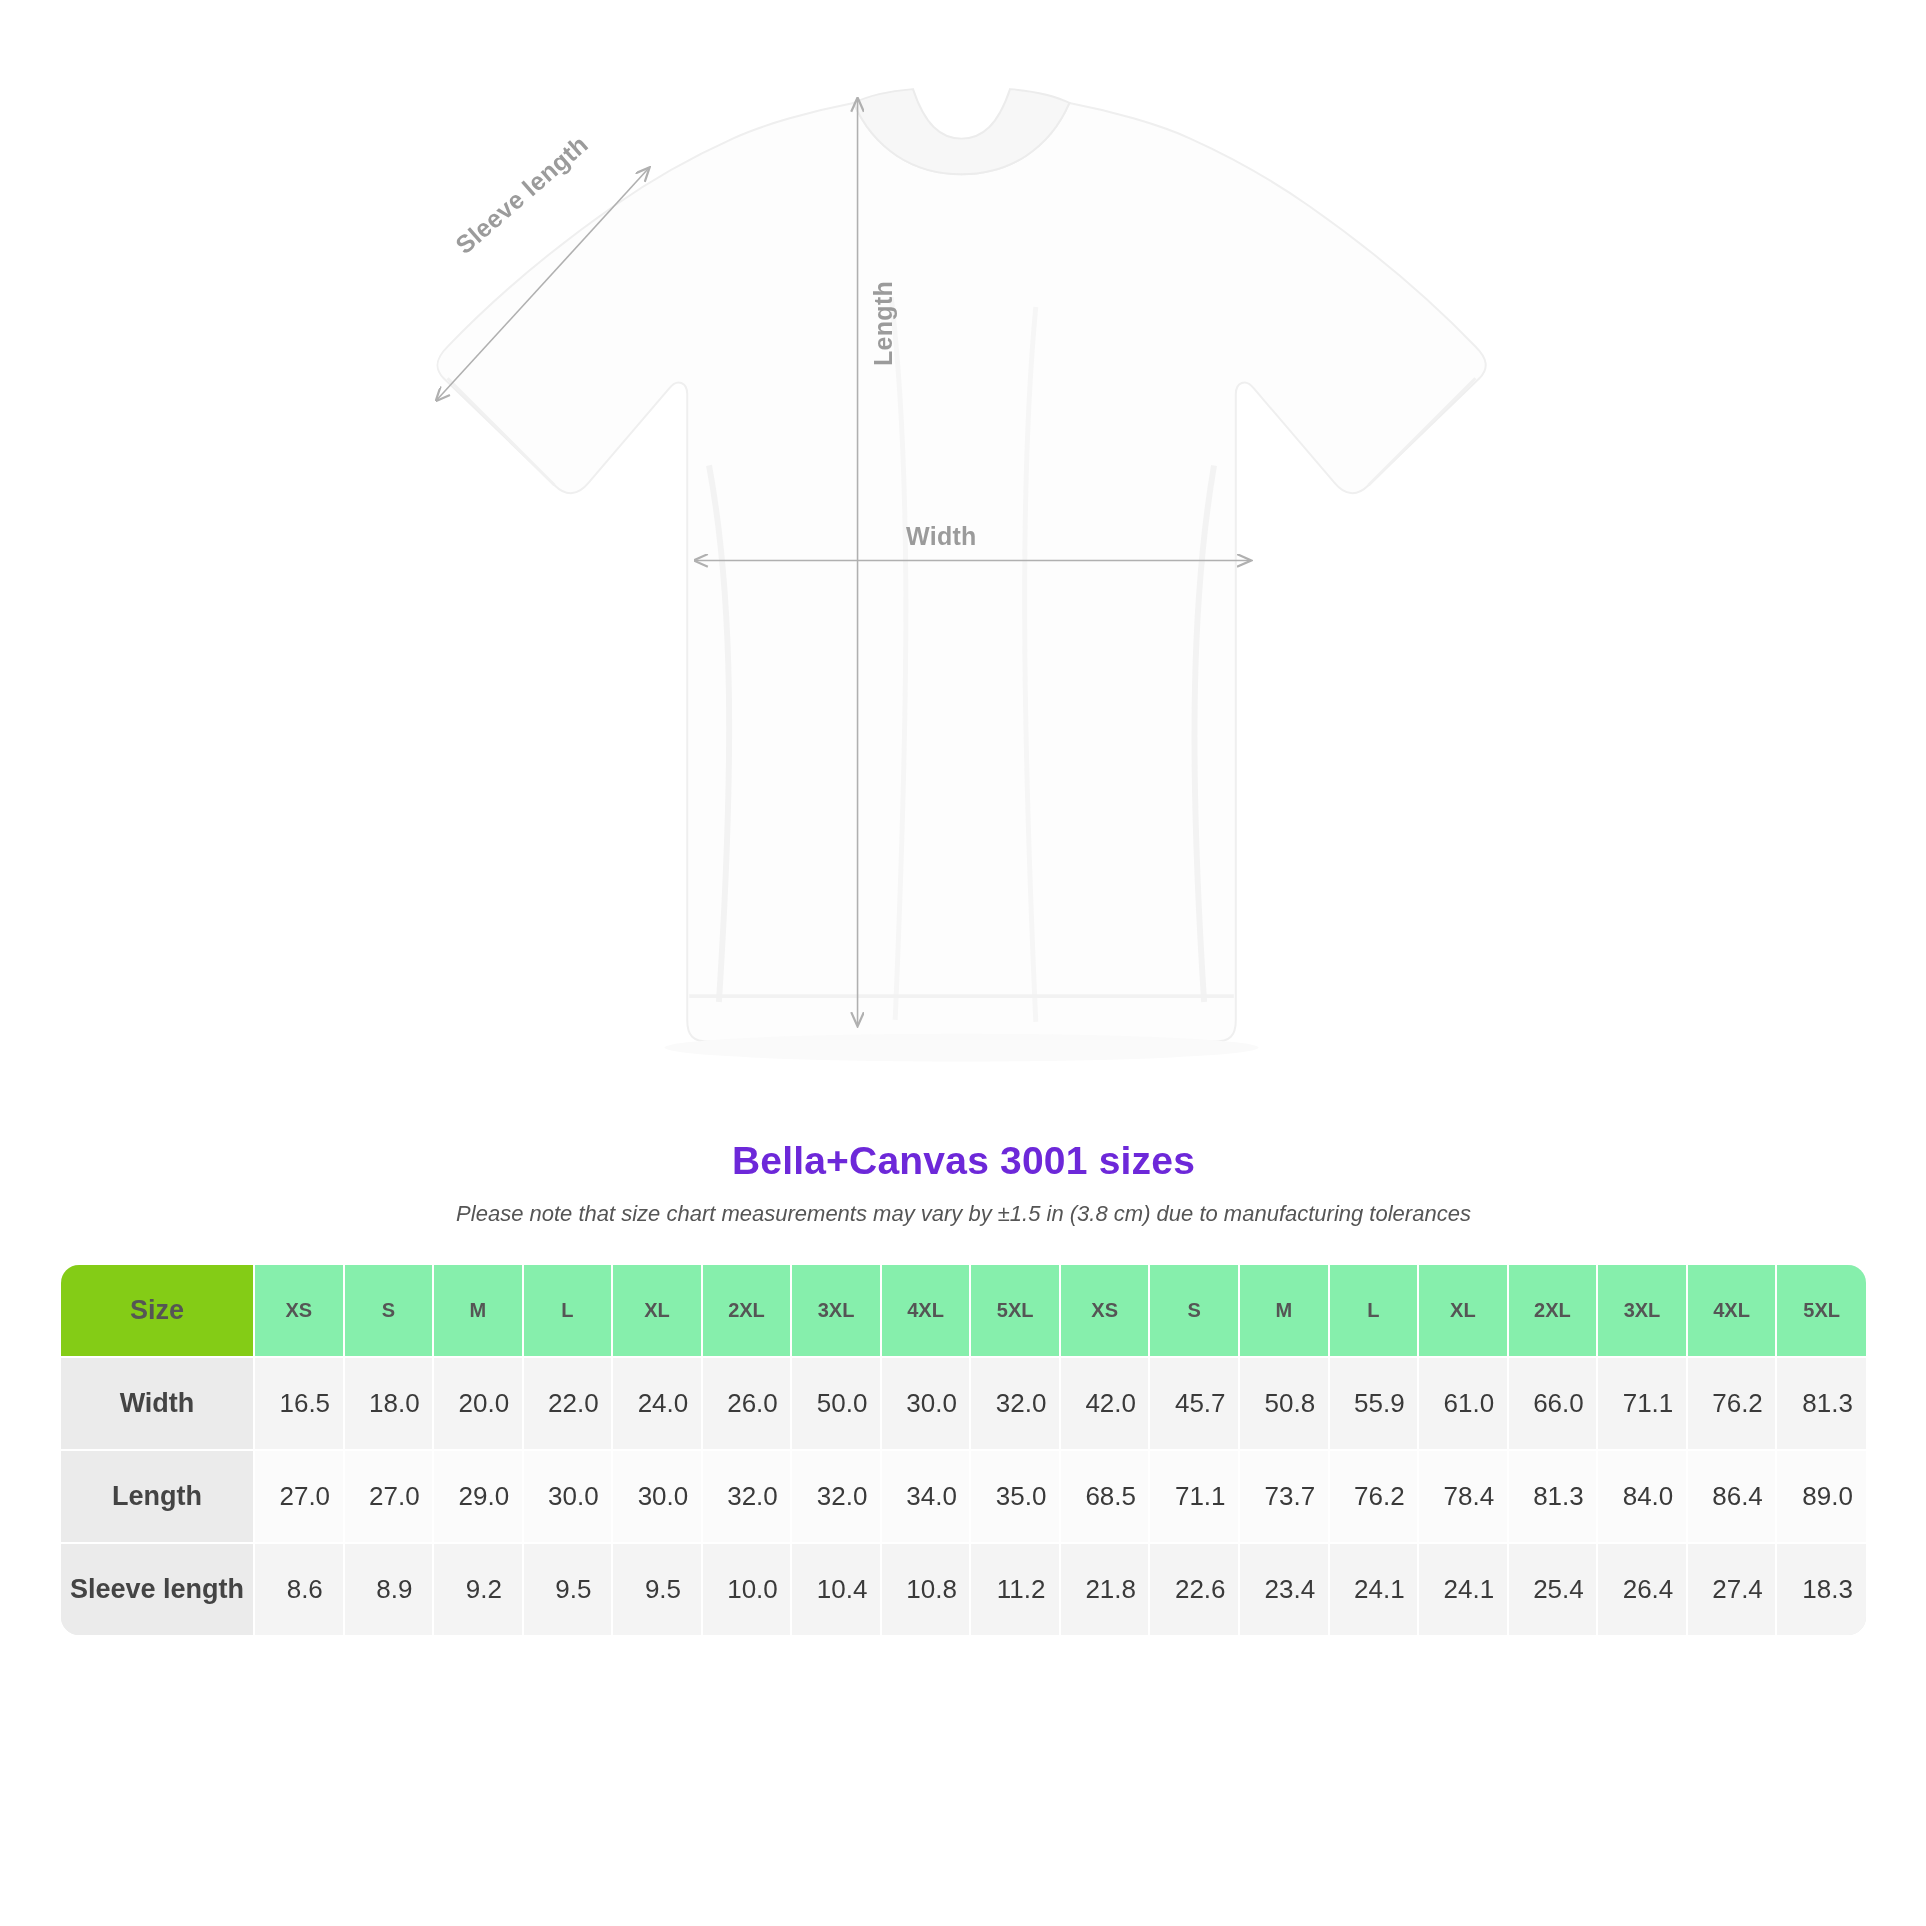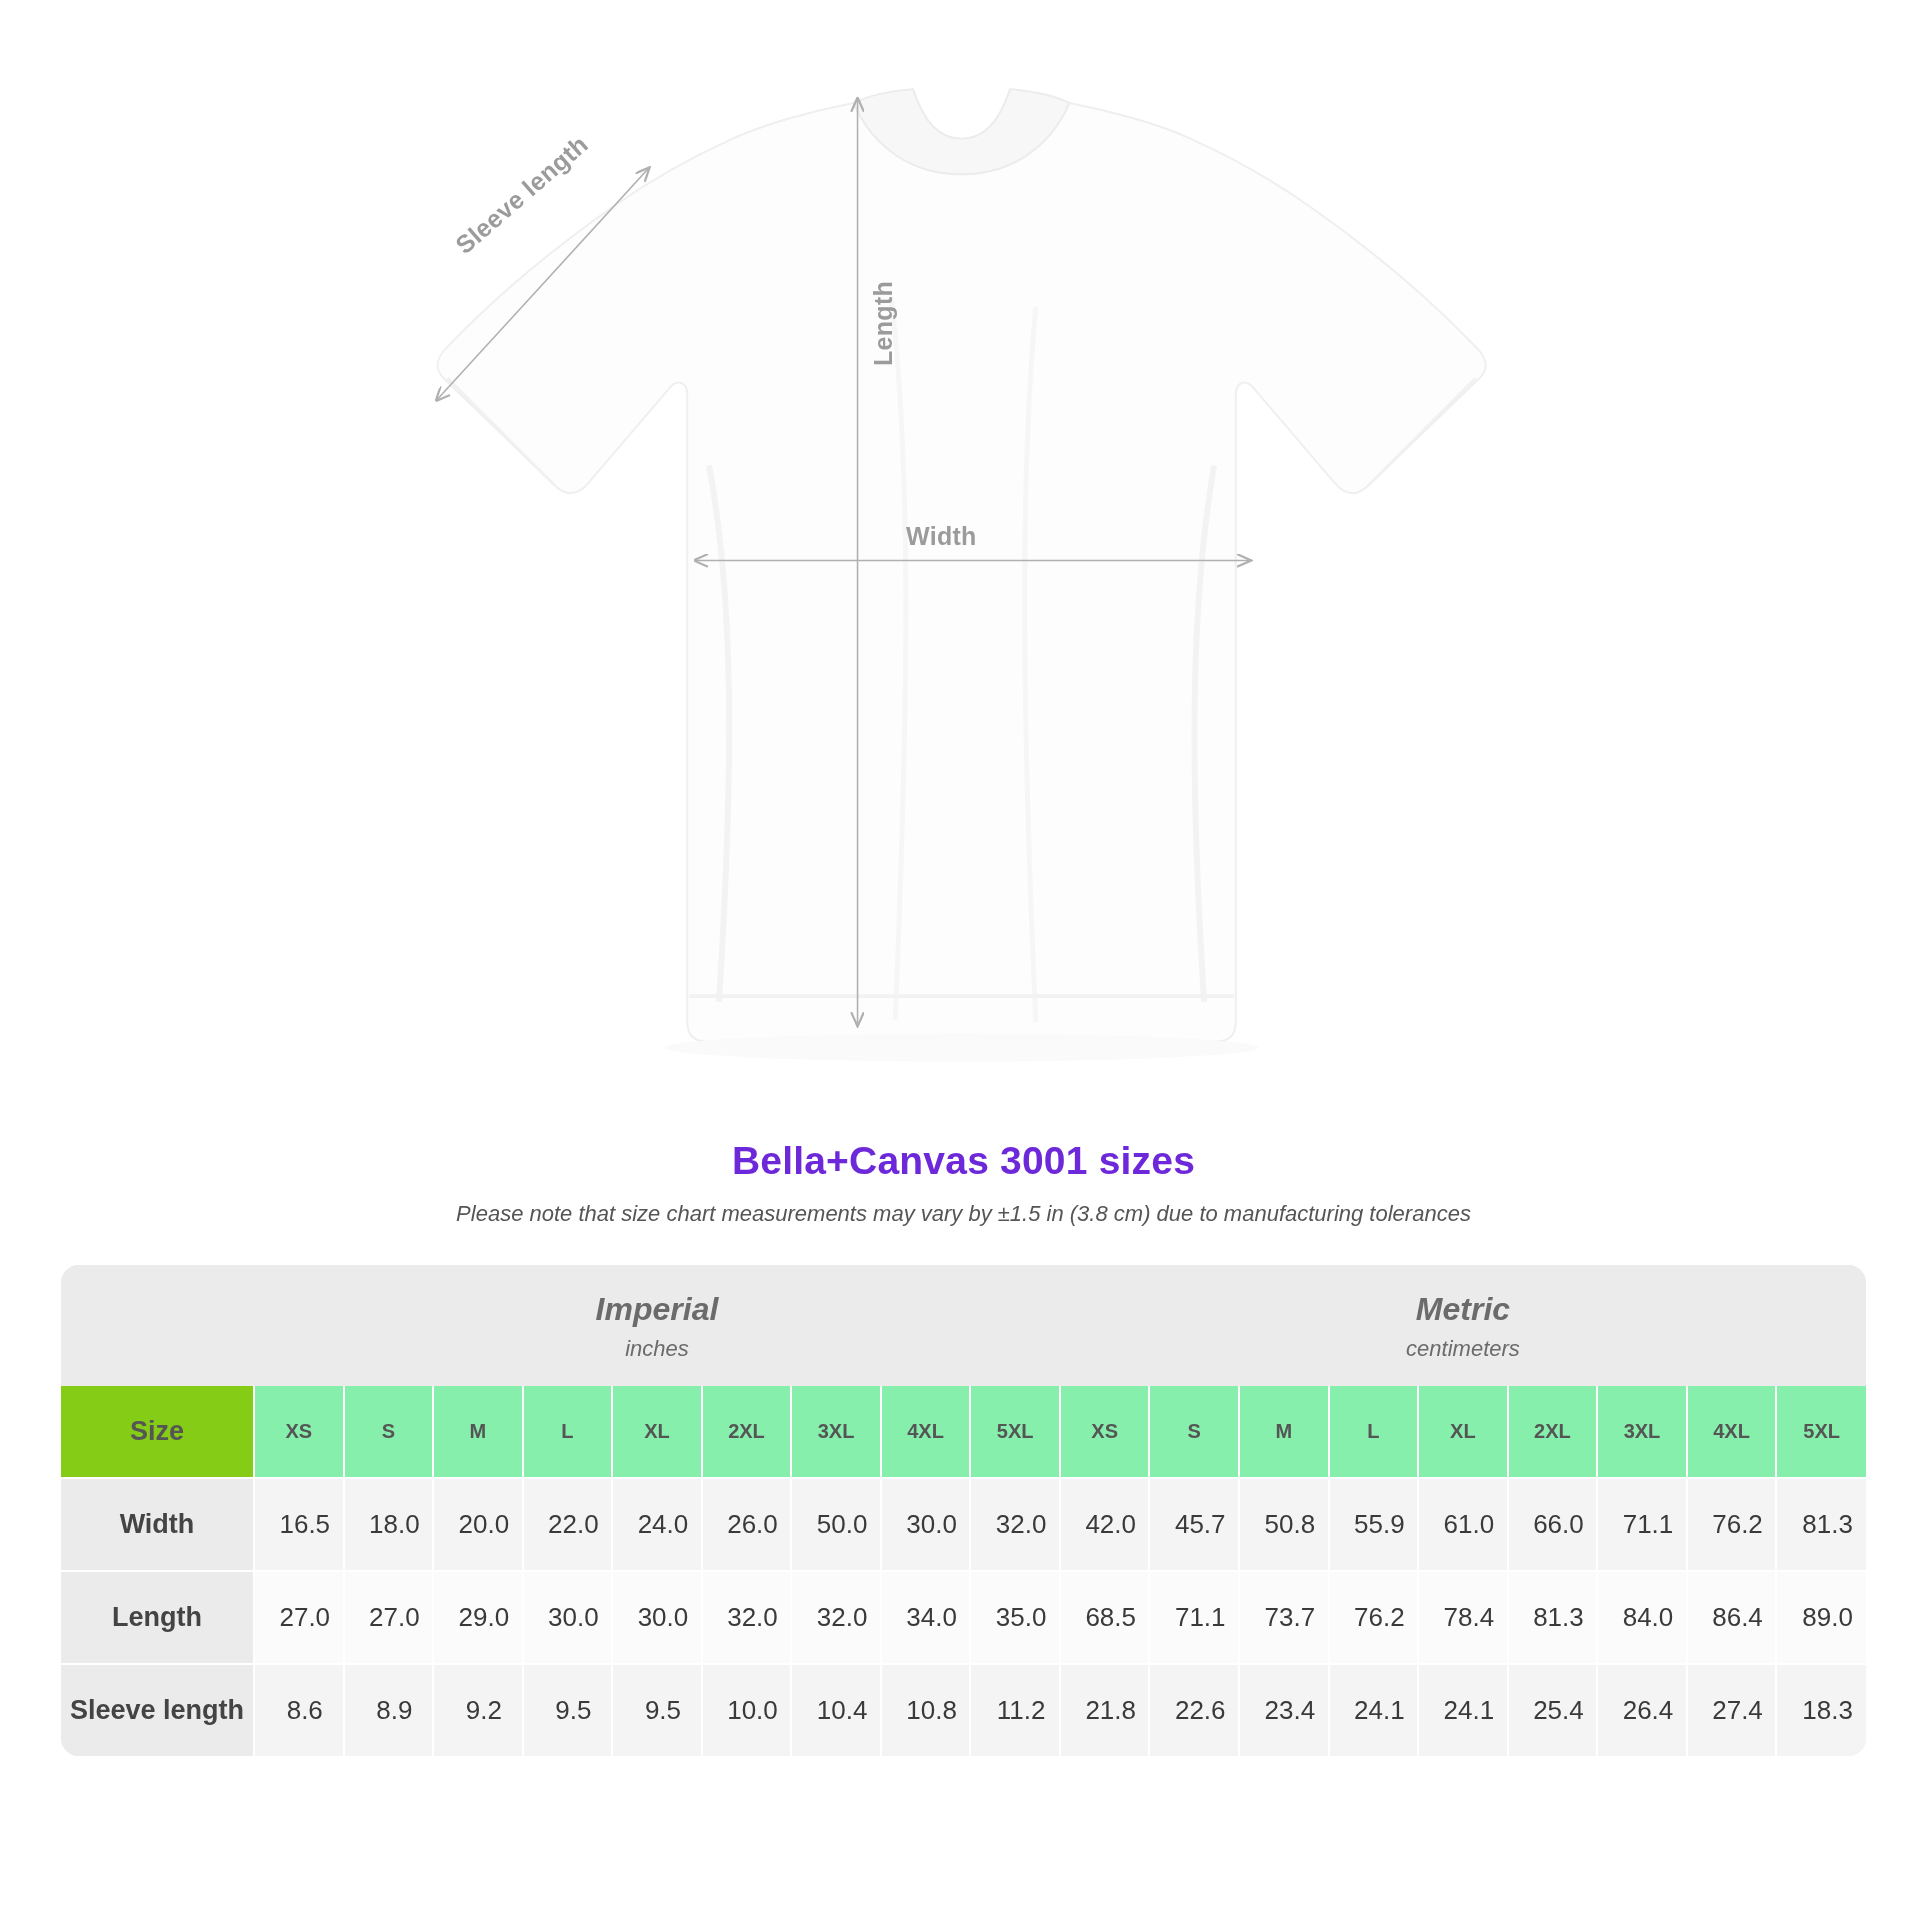--- a/index.html
+++ b/index.html
@@ -238,31 +238,20 @@
           <col>
           <col>
           <col>
           <col>
           <col>
           <col>
           <col>
           <col>
         </colgroup>
       <tbody id="table-body">
-          <tr>
-            <td class="unit-cell"></td>
-            <td class="unit-cell" colspan="9">
-              <span class="unit-name">Imperial</span>
-              <span class="unit-sub">inches</span>
-            </td>
-            <td class="unit-cell" colspan="9">
-              <span class="unit-name">Metric</span>
-              <span class="unit-sub">centimeters</span>
-            </td>
-          </tr>
           <tr class="head-row">
             <td class="rowlabel">Size</td>
             <td>XS</td>
             <td>S</td>
             <td>M</td>
             <td>L</td>
             <td>XL</td>
             <td>2XL</td>
             <td>3XL</td>
             <td>4XL</td>

